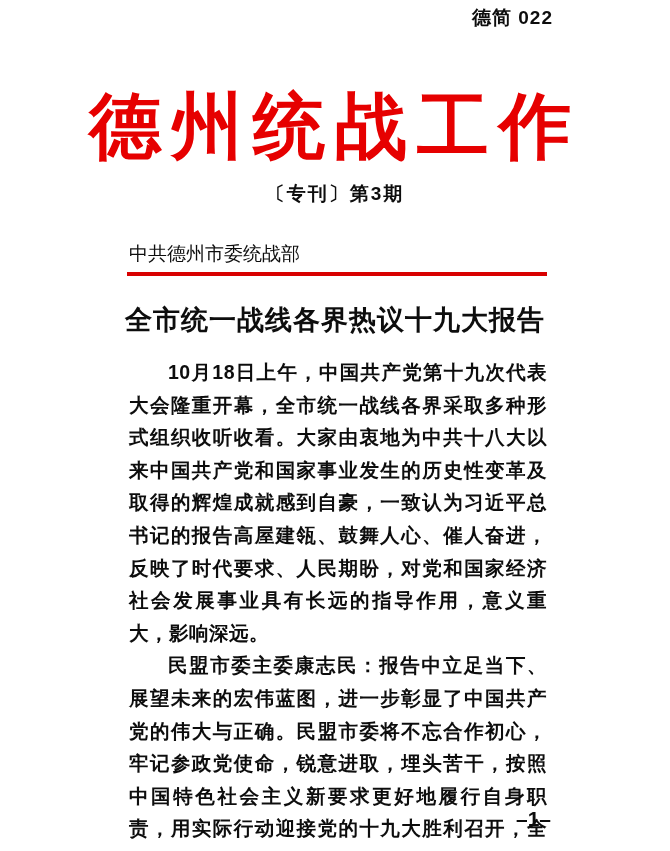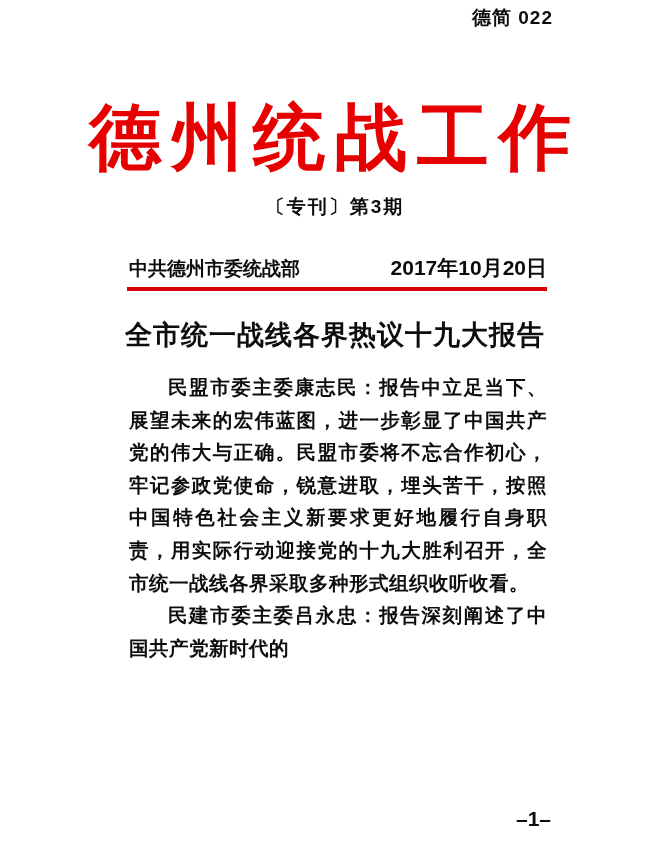--- a/index.html
+++ b/index.html
@@ -17,21 +17,21 @@
   .doc-number {
     position: absolute;
     top: 5px;
     right: 66px;
     font-size: 19px;
     font-weight: bold;
     letter-spacing: 1px;
     font-family: "Liberation Sans", sans-serif;
   }
   .masthead-title {
-    margin: 11px;
+    margin: 0;
     padding-top: 82px;
     text-align: center;
     font-size: 72px;
     line-height: 1.25;
     font-weight: 900;
     letter-spacing: 10px;
     color: var(--title_red, #e60000);
     font-family: "Liberation Serif", serif;
     white-space: nowrap;
   }
@@ -45,21 +45,21 @@
   }
   .masthead-row {
     display: flex;
     justify-content: space-between;
     align-items: flex-end;
     margin: 34px 72px 0 78px;
     padding-bottom: 5px;
   }
   .publisher {
     font-size: 19px;
-    font-weight: bold;
+    font-weight: normal;
     font-family: "Liberation Sans", sans-serif;
   }
   .issue-date {
     font-size: 21px;
     font-weight: bold;
     font-family: "Liberation Sans", sans-serif;
   }
   .red-rule {
     margin: 0 72px 0 76px;
     height: 0;
@@ -101,27 +101,27 @@
 <div class="page" style="--title_red: #e60000; --rule_red: #d80000;">
 
   <div class="doc-number">德简 022</div>
 
   <h1 class="masthead-title">德州统战工作</h1>
 
   <div class="issue-line">〔专刊〕第3期</div>
 
   <div class="masthead-row">
     <span class="publisher">中共德州市委统战部</span>
-    <span class="issue-date">2017年10月20日</span>
   </div>
 
   <div class="red-rule"></div>
 
   <h2 class="article-title">全市统一战线各界热议十九大报告</h2>
 
   <div class="article-body">
+    <p>10月18日上午，中国共产党第十九次代表大会隆重开幕，全市统一战线各界采取多种形式组织收听收看。大家由衷地为中共十八大以来中国共产党和国家事业发生的历史性变革及取得的辉煌成就感到自豪，一致认为习近平总书记的报告高屋建瓴、鼓舞人心、催人奋进，反映了时代要求、人民期盼，对党和国家经济社会发展事业具有长远的指导作用，意义重大，影响深远。</p>
     <p>民盟市委主委康志民：报告中立足当下、展望未来的宏伟蓝图，进一步彰显了中国共产党的伟大与正确。民盟市委将不忘合作初心，牢记参政党使命，锐意进取，埋头苦干，按照中国特色社会主义新要求更好地履行自身职责，用实际行动迎接党的十九大胜利召开，全市统一战线各界采取多种形式组织收听收看。</p>
     <p>民建市委主委吕永忠：报告深刻阐述了中国共产党新时代的</p>
   </div>
 
   <div class="page-number">–1–</div>
 
 </div>
 
 </body></html>

